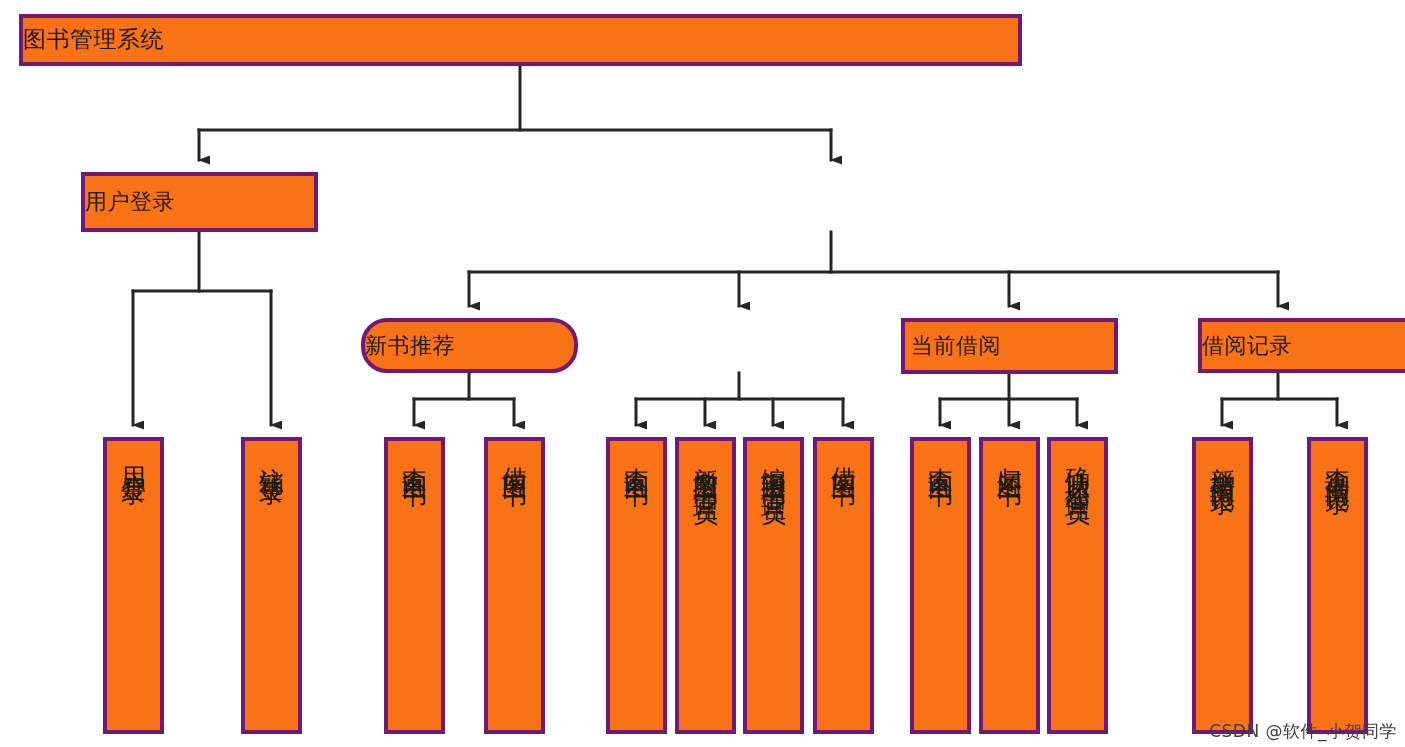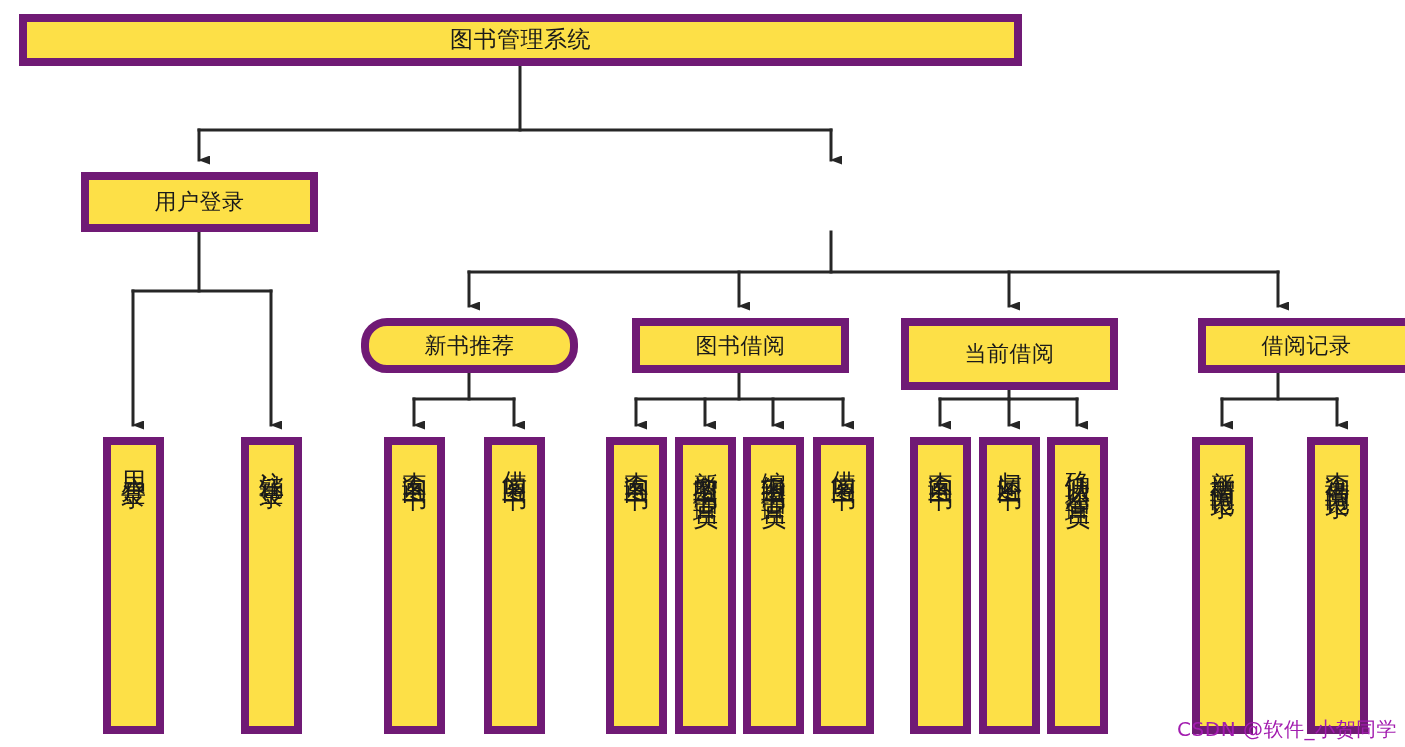--- a/index.html
+++ b/index.html
@@ -21,25 +21,25 @@
   #diagram-svg {
     position: absolute;
     left: 0;
     top: 0;
     width: 1405px;
     height: 747px;
   }
   .node {
     position: absolute;
     box-sizing: border-box;
-    border: 8px solid #701a75;
-    background: #fde047;
+    border: 4px solid #701a75;
+    background: #f97316;
     display: flex;
     align-items: center;
-    justify-content: center;
+    justify-content: flex-start;
     color: #1a1a1a;
   }
   .node-label {
     display: block;
     text-align: center;
     line-height: 1.18;
     white-space: nowrap;
   }
   
   .node.horiz .node-label {
@@ -60,22 +60,22 @@
     font-size: 25px;
     line-height: 1;
     letter-spacing: 5px;
     white-space: nowrap;
     margin: 0 auto;
   }
   .watermark {
     position: absolute;
     right: 8px;
     bottom: 4px;
-    font-size: 20px;
-    color: #a21caf;
+    font-size: 17px;
+    color: #404040;
     letter-spacing: 0.5px;
     white-space: nowrap;
     user-select: none;
   }
 </style>
 </head>
 <body>
 
 <div id="diagram-root">
 
@@ -133,24 +133,21 @@
     <span class="node-label">图书管理系统</span>
   </div>
 
   <div class="node horiz" style="left:81px; top:172px; width:237px; height:60px;">
     <span class="node-label">用户登录</span>
   </div>
 
   <div class="node horiz" style="left:361px; top:318px; width:217px; height:55px;border-radius:26px;">
     <span class="node-label">新书推荐</span>
   </div>
-  <div class="node horiz" style="left:632px; top:318px; width:217px; height:55px;">
-    <span class="node-label">图书借阅</span>
-  </div>
-  <div class="node horiz" style="left:901px; top:318px; width:217px; height:72px;">
+  <div class="node horiz" style="left:901px; top:318px; width:217px; height:56px;padding-left:6px;">
     <span class="node-label">当前借阅</span>
   </div>
   <div class="node horiz" style="left:1170px; top:318px; width:217px; height:55px;margin-left:28px;">
     <span class="node-label">借阅记录</span>
   </div>
 
   <div class="node vert" style="left:103px; top:437px; width:61px; height:297px;">
     <span class="node-label">用户登录</span>
   </div>
   <div class="node vert" style="left:241px; top:437px; width:61px; height:297px;">

